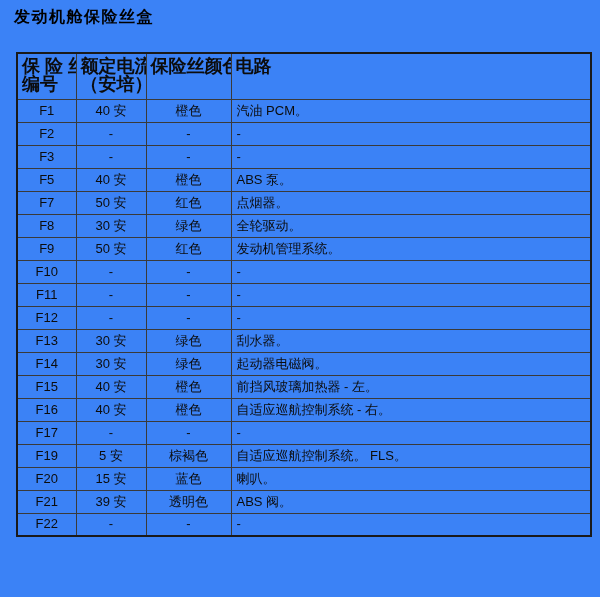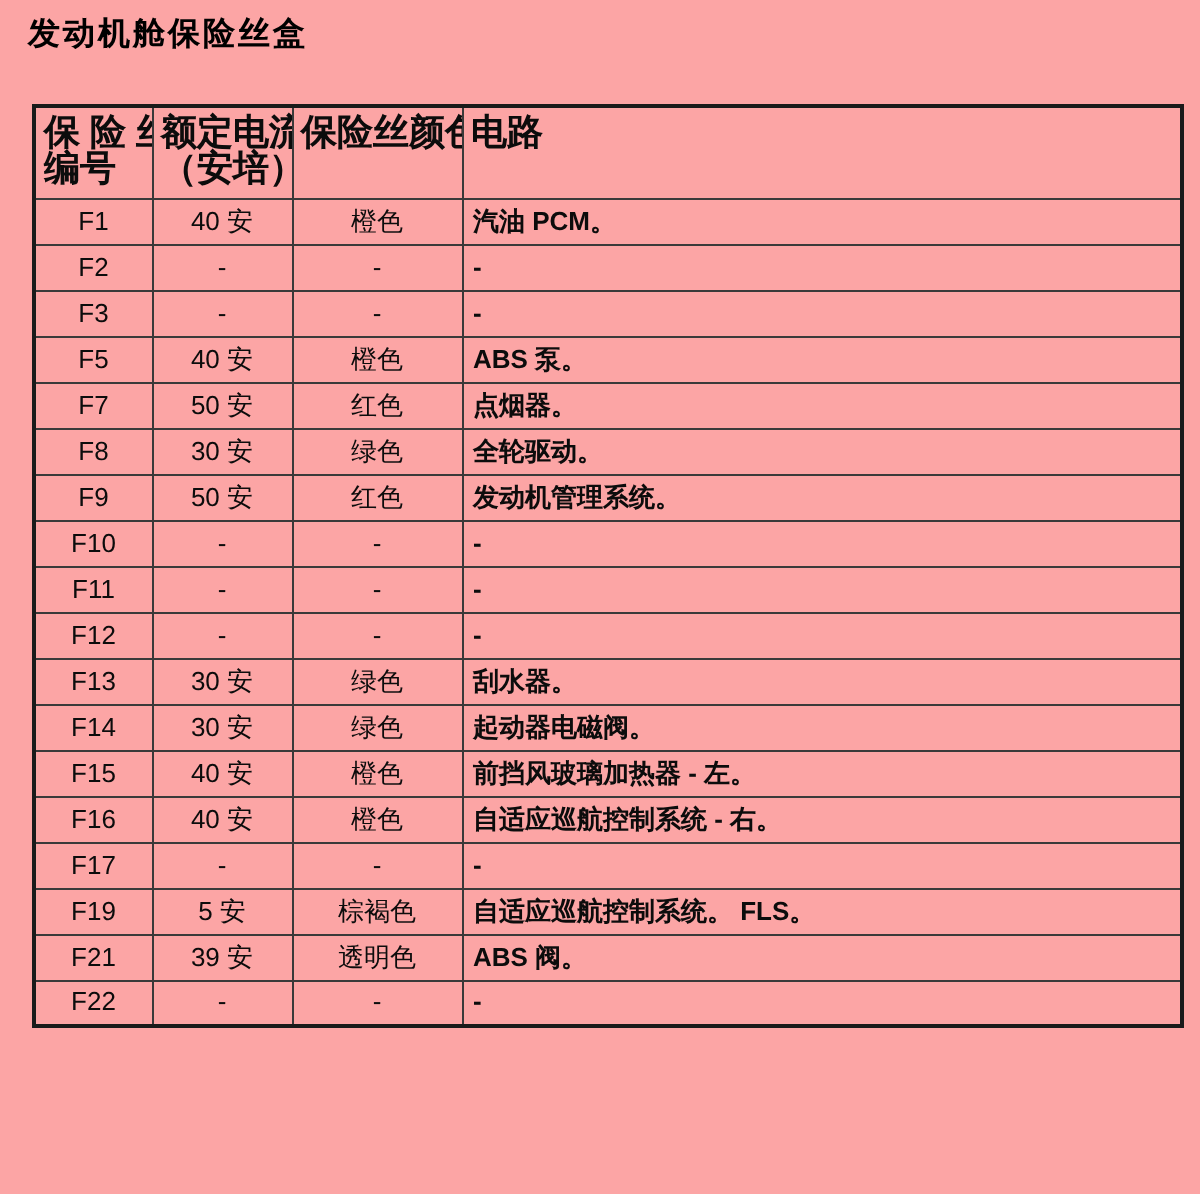--- a/index.html
+++ b/index.html
@@ -8,21 +8,21 @@
     height: 597px;
     overflow: hidden;
     background: #ffffff;
     font-family: "Liberation Sans", "DejaVu Sans", sans-serif;
     color: #111111;
   }
   .page {
     position: relative;
     width: 600px;
     height: 597px;
-    background: #fca5a5;
+    background: #3b82f6;
   }
   .doc-title {
     position: absolute;
     left: 14px;
     top: 7px;
     font-size: 16px;
     font-weight: bold;
     letter-spacing: 1.5px;
     color: #000000;
     white-space: nowrap;
@@ -58,21 +58,21 @@
     line-height: 14px;
     white-space: nowrap;
     overflow: hidden;
     padding: 0;
   }
   .col-fuse    { width: 59px; }
   .col-amps    { width: 70px; }
   .col-color   { width: 85px; }
   .col-circuit { width: 360px; }
   td.cell-fuse, td.cell-amps, td.cell-color { text-align: center; }
-  td.cell-circuit { text-align: left; padding-left: 5px; font-weight: bold; }
+  td.cell-circuit { text-align: left; padding-left: 5px; }
 </style>
 </head>
 <body>
 
 <div class="page">
   <div class="doc-title">发动机舱保险丝盒</div>
 
   <table class="fuse-table">
     <colgroup>
       <col class="col-fuse">
@@ -185,20 +185,26 @@
           <td class="cell-color">-</td>
           <td class="cell-circuit">-</td>
         </tr>
         <tr>
           <td class="cell-fuse">F19</td>
           <td class="cell-amps">5 安</td>
           <td class="cell-color">棕褐色</td>
           <td class="cell-circuit">自适应巡航控制系统。 FLS。</td>
         </tr>
         <tr>
+          <td class="cell-fuse">F20</td>
+          <td class="cell-amps">15 安</td>
+          <td class="cell-color">蓝色</td>
+          <td class="cell-circuit">喇叭。</td>
+        </tr>
+        <tr>
           <td class="cell-fuse">F21</td>
           <td class="cell-amps">39 安</td>
           <td class="cell-color">透明色</td>
           <td class="cell-circuit">ABS 阀。</td>
         </tr>
         <tr>
           <td class="cell-fuse">F22</td>
           <td class="cell-amps">-</td>
           <td class="cell-color">-</td>
           <td class="cell-circuit">-</td>

